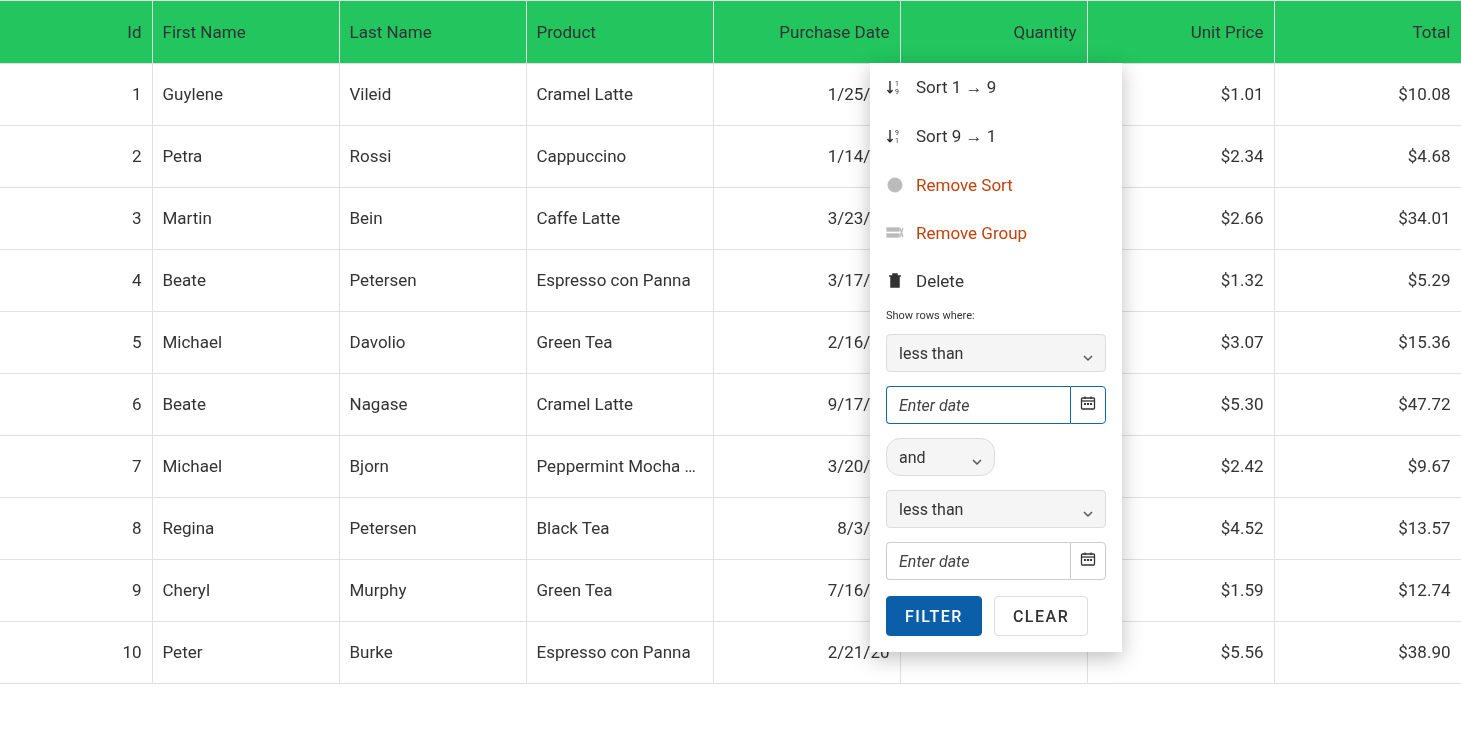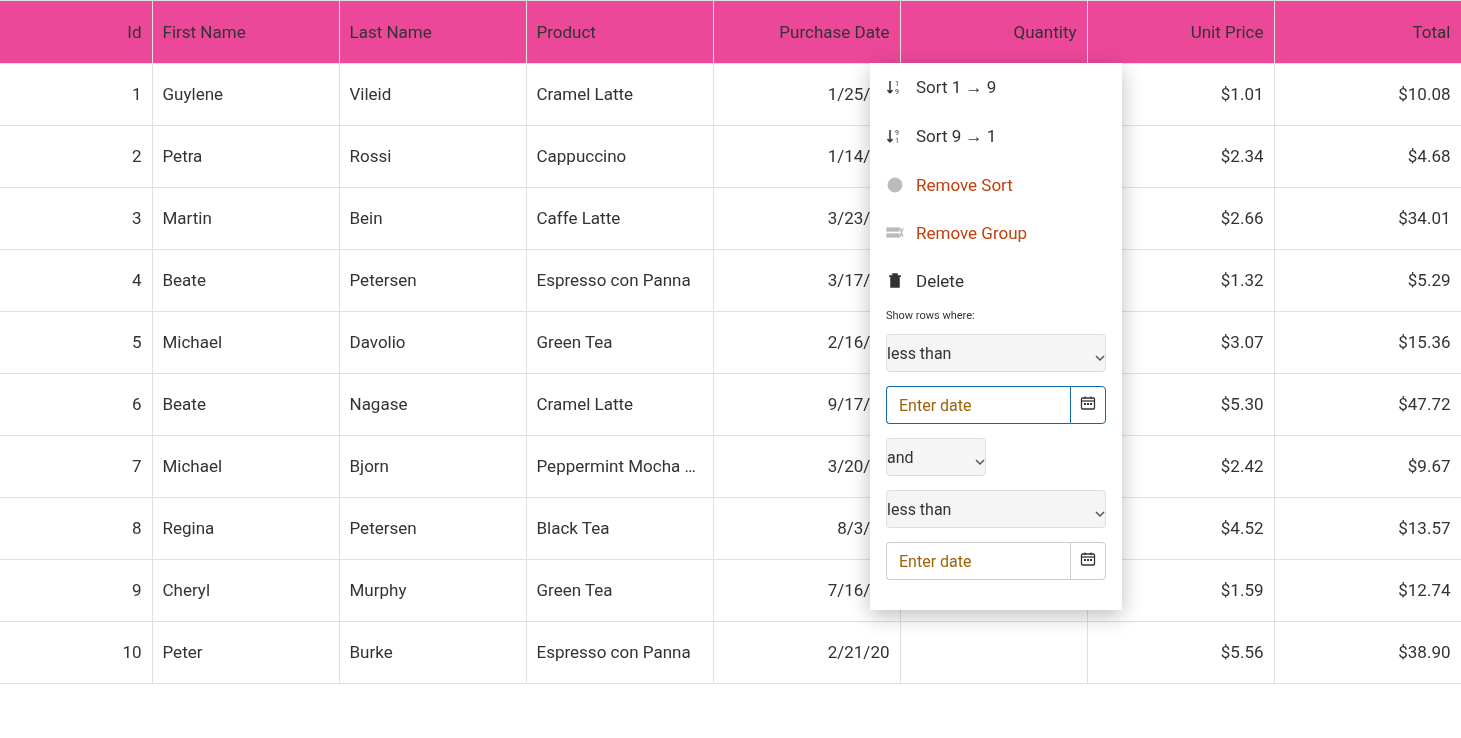--- a/index.html
+++ b/index.html
@@ -18,21 +18,21 @@
     border-right: none;
     border-bottom: none;
     position: relative;
   }
   table {
     width: 100%;
     border-collapse: collapse;
     table-layout: fixed;
   }
   thead th {
-    background: #ec4899;
+    background: #22c55e;
     font-weight: 400;
     font-size: 17px;
     color: #333;
     height: 62px;
     padding: 0 10px;
     border-bottom: 1px solid #e0e0e0;
     border-right: 1px solid #e0e0e0;
     white-space: nowrap;
     overflow: hidden;
     text-overflow: ellipsis;
@@ -124,48 +124,49 @@
   }
   .select {
     width: 100%;
     height: 38px;
     border: 1px solid #ddd;
     background: #f5f5f5;
     border-radius: 4px;
     display: flex;
     align-items: center;
     justify-content: space-between;
-    padding: 0 0;
+    padding: 0 12px;
     font-size: 16px;
     color: #333;
     margin-bottom: 14px;
     cursor: pointer;
   }
-  .select.small { width: 100px; }
+  .select.small { width: 109px; border-radius: 14px; }
   .chev {
     width: 10px; height: 10px;
     display: inline-block;
   }
   .chev svg { width: 10px; height: 10px; }
   .date-row {
     display: flex;
     gap: 0;
     margin-bottom: 14px;
   }
   .date-input {
     flex: 1;
     height: 38px;
     border: 1px solid #ccc;
     border-right: none;
     border-radius: 4px 0 0 4px;
     padding: 8px 12px;
     font-size: 16px;
-    color: #a16207;
-    display: flex;
-    align-items: center;
+    color: #404040;
+    display: flex;
+    align-items: center;
+    font-style: italic;
   }
   .date-input.focused { border-color: #0d6aa8; }
   .date-btn {
     width: 36px;
     height: 38px;
     border: 1px solid #ccc;
     border-radius: 0 4px 4px 0;
     display: flex;
     align-items: center;
     justify-content: center;
@@ -442,14 +443,18 @@
                 <line x1="11" y1="1.5" x2="11" y2="4" stroke="#333" stroke-width="1.3"></line>
                 <rect x="4" y="8" width="2" height="2" fill="#333"></rect>
                 <rect x="7" y="8" width="2" height="2" fill="#333"></rect>
                 <rect x="10" y="8" width="2" height="2" fill="#333"></rect>
               </svg>
           </span>
         </div>
       </div>
     </div>
 
+    <div class="btn-row">
+      <div class="btn primary">FILTER</div>
+      <div class="btn secondary">CLEAR</div>
+    </div>
   </div>
 </div>
 
 </body></html>

